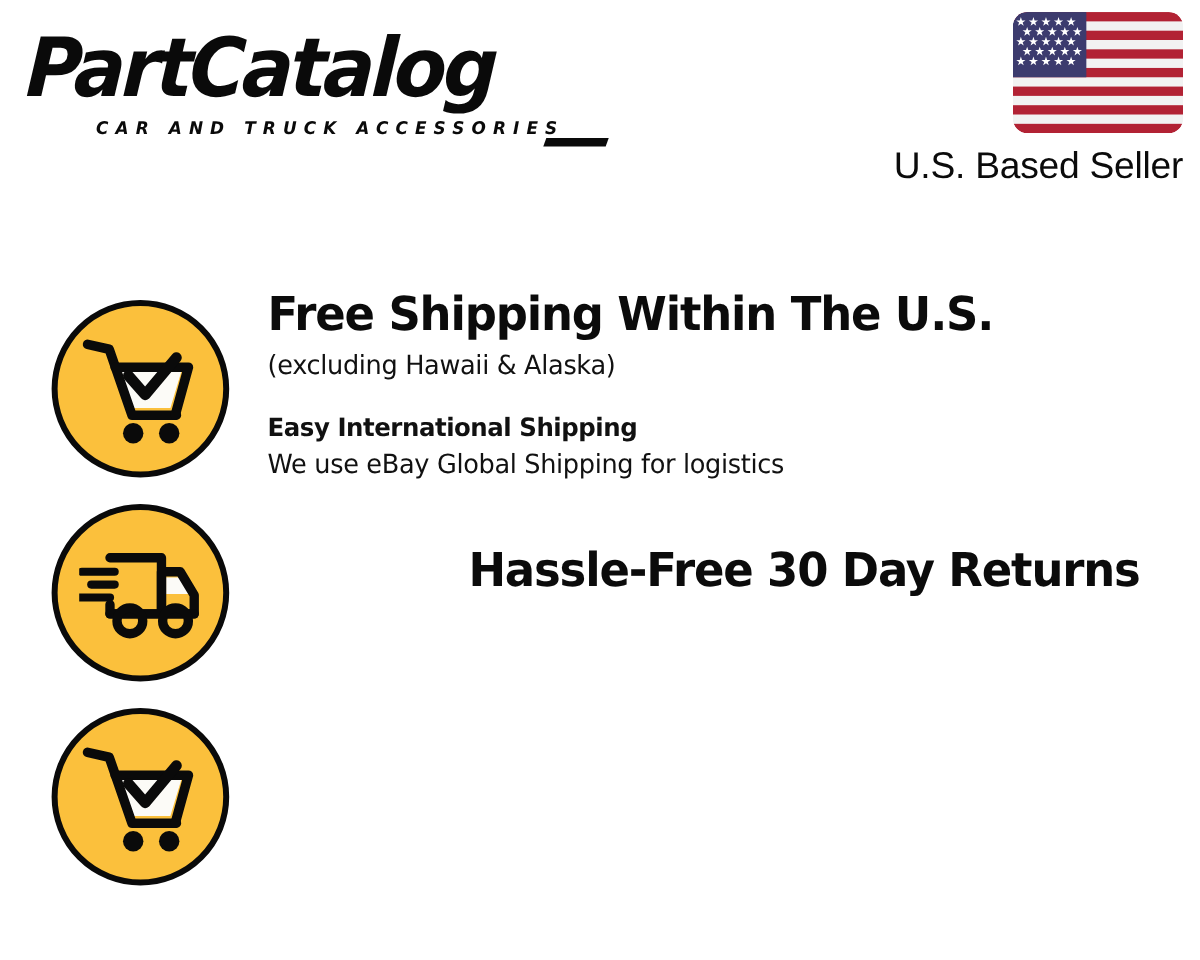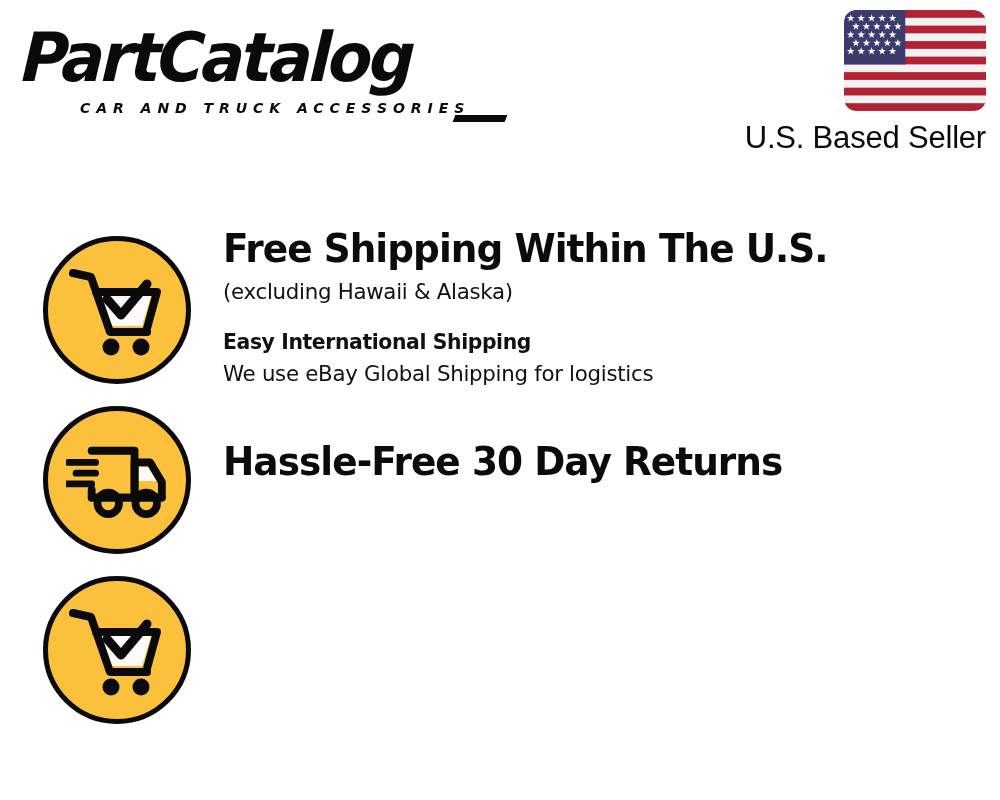--- a/index.html
+++ b/index.html
@@ -95,21 +95,21 @@
     line-height: 36px;
     letter-spacing: -0.2px;
     color: #0b0b0b;
     white-space: nowrap;
   }
 
   
   #features {
     position: absolute;
     left: 0;
-    top: 221px;
+    top: 235px;
     width: 1000px;
   }
   .feature-row {
     position: relative;
     width: 1000px;
     height: 170px;
   }
   .feature-icon-badge {
     position: absolute;
     left: 43px;
@@ -155,21 +155,21 @@
   .feature-sub.strong {
     font-weight: 700;
     font-size: 21px;
     letter-spacing: -0.4px;
   }
 
   
   #feature-text-0 { top: 5px; }
   #feature-text-0 .feature-sub-block { margin-top: 4px; }
   #feature-text-0 .feature-sub.strong { margin-top: 20px; }
-  #feature-text-1 { top: 48px; }
+  #feature-text-1 { top: 48px; text-align: right; }
   #feature-text-2 { top: 45px; }
 </style>
 </head>
 <body>
 
 <div id="header">
 
   <div id="brand-logo">
     <div id="brand-wordmark">PartCatalog</div>
     <div id="brand-tagline">CAR AND TRUCK ACCESSORIES</div>

